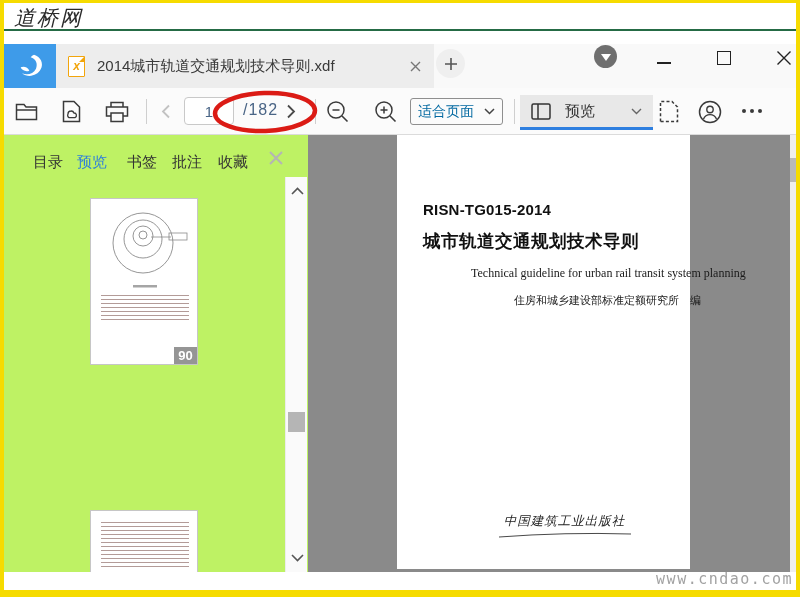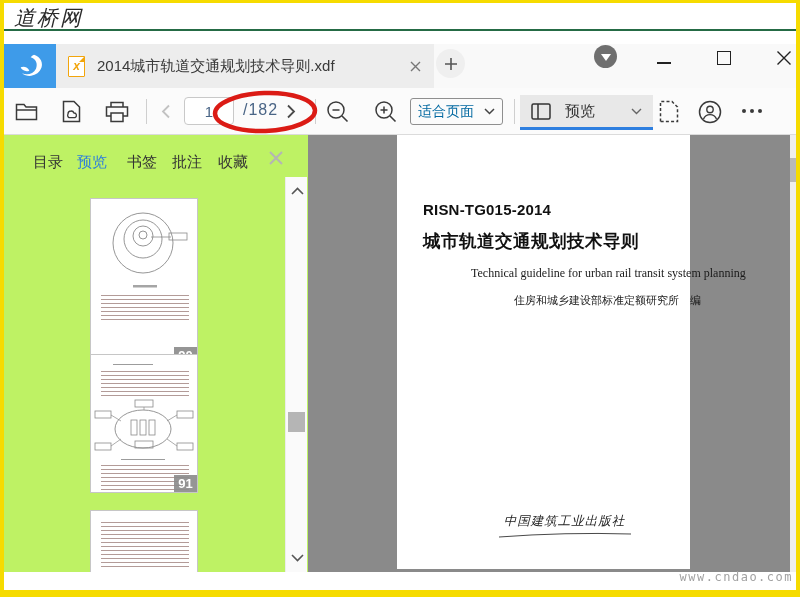--- a/index.html
+++ b/index.html
@@ -69,21 +69,21 @@
   .v-thumb { position:absolute; left:0; top:23px; width:6px; height:24px; background:#B9B9B9; }
 
   .doc-page { position:absolute; left:89px; top:0; width:293px; height:434px; background:#fff; }
   .doc-code { position:absolute; left:26px; top:66px; font-size:15px; font-weight:bold; color:#111; letter-spacing:0.2px; }
   .doc-title { position:absolute; left:26px; top:94px; font-size:17.5px; font-weight:bold; color:#111; letter-spacing:0.5px; white-space:nowrap; }
   .doc-subtitle { position:absolute; left:26px; top:131px; font-family:"Liberation Serif",serif; font-size:12px; color:#1a1a1a; white-space:nowrap;margin-left:48px; }
   .doc-author { position:absolute; left:117px; top:158px; font-family:"Liberation Serif",serif; font-size:11px; color:#1a1a1a; white-space:nowrap; }
   .doc-publisher { position:absolute; left:95px; top:378px; width:145px; text-align:center; font-family:"DejaVu Serif",serif; font-style:italic; font-size:12.5px; color:#222; letter-spacing:1px; }
   .pub-swoosh { position:absolute; left:98px; top:396px; width:140px; height:8px; }
 
-  .watermark-bottom { position:absolute; right:7px; top:570px; font-family:"DejaVu Sans Mono",monospace; font-size:12px; color:#A2A2A2; letter-spacing:1.5px; }
+  .watermark-bottom { position:absolute; right:7px; top:570px; font-family:"DejaVu Sans Mono",monospace; font-size:15px; color:#A2A2A2; letter-spacing:1.5px; }
 
   svg { display:block; }
 </style>
 </head>
 <body>
 
 <div class="abs frame-top"></div>
 <div class="abs frame-left"></div>
 <div class="abs frame-right"></div>
 <div class="abs frame-bottom"></div>
@@ -273,40 +273,20 @@
         <circle cx="52" cy="37" r="10" fill="none" stroke="#8A8A8A" stroke-width="0.9"></circle>
         <circle cx="52" cy="36" r="4" fill="none" stroke="#8A8A8A" stroke-width="0.9"></circle>
         <path d="M60 38 H80" stroke="#8A8A8A" stroke-width="0.8"></path>
         <rect x="78" y="34" width="18" height="7" fill="none" stroke="#8A8A8A" stroke-width="0.8"></rect>
         <rect x="42" y="86" width="24" height="2.5" fill="#A5A5A5"></rect>
       </svg>
       <div class="tlines" style="left:10px; top:96px; width:88px; height:26px;"></div>
       <span class="badge">90</span>
     </div>
 
-    <div class="thumb" style="top:219px; height:139px;">
-      <div class="tlines gray" style="left:22px; top:9px; width:40px; height:4px;"></div>
-      <div class="tlines" style="left:10px; top:16px; width:88px; height:26px;"></div>
-      <svg width="106" height="58" viewBox="0 0 106 58" style="position:absolute; top:44px;">
-        <rect x="44" y="1" width="18" height="7" fill="none" stroke="#8A8A8A" stroke-width="0.8"></rect>
-        <ellipse cx="52" cy="30" rx="28" ry="19" fill="none" stroke="#8A8A8A" stroke-width="0.9"></ellipse>
-        <rect x="40" y="21" width="6" height="15" fill="none" stroke="#8A8A8A" stroke-width="0.8"></rect>
-        <rect x="49" y="21" width="6" height="15" fill="none" stroke="#8A8A8A" stroke-width="0.8"></rect>
-        <rect x="58" y="21" width="6" height="15" fill="none" stroke="#8A8A8A" stroke-width="0.8"></rect>
-        <rect x="44" y="42" width="18" height="7" fill="none" stroke="#8A8A8A" stroke-width="0.8"></rect>
-        <rect x="4" y="12" width="16" height="7" fill="none" stroke="#8A8A8A" stroke-width="0.8"></rect>
-        <rect x="4" y="44" width="16" height="7" fill="none" stroke="#8A8A8A" stroke-width="0.8"></rect>
-        <rect x="86" y="12" width="16" height="7" fill="none" stroke="#8A8A8A" stroke-width="0.8"></rect>
-        <rect x="86" y="44" width="16" height="7" fill="none" stroke="#8A8A8A" stroke-width="0.8"></rect>
-        <path d="M20 16 L30 22 M20 47 L30 40 M86 16 L76 22 M86 47 L76 40 M53 8 V11" stroke="#8A8A8A" stroke-width="0.7"></path>
-      </svg>
-      <div class="tlines gray" style="left:30px; top:104px; width:44px; height:3px;"></div>
-      <div class="tlines" style="left:10px; top:110px; width:88px; height:26px;"></div>
-      <span class="badge">91</span>
-    </div>
 
     <div class="thumb" style="top:375px; height:62px; border-bottom:none;">
       <div class="tlines" style="left:10px; top:11px; width:88px; height:46px;"></div>
 
     </div>
 
     <div class="sb-scroll">
       <span class="scroll-arrow" style="top:6px;">
         <svg width="13" height="8" viewBox="0 0 13 8">
             <path d="M1 7 L6.5 1.5 L12 7" fill="none" stroke="#555" stroke-width="1.6"></path>

